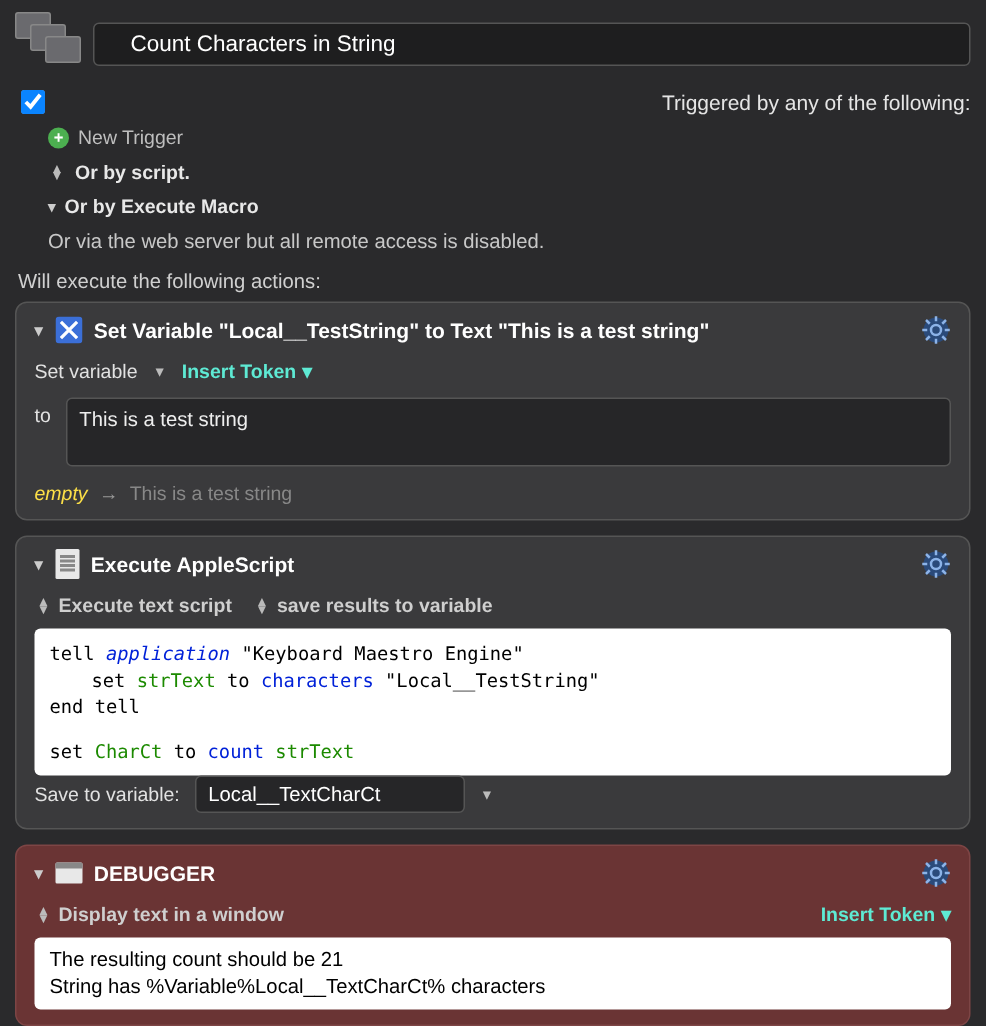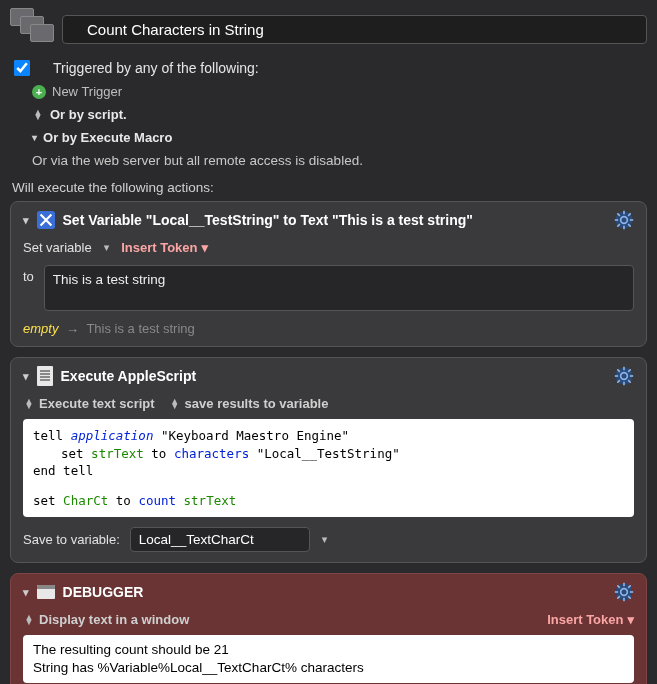--- a/index.html
+++ b/index.html
@@ -14,21 +14,21 @@
   .top-row { display: flex; align-items: center; gap: 10px; margin-bottom: 10px; }
   .app-icon { width: 42px; height: 42px; position: relative; }
   .app-icon .screen { position: absolute; width: 24px; height: 18px; background:#6a6a6e; border:1px solid #888; border-radius:2px; }
   .app-icon .s1 { left:0; top:0; }
   .app-icon .s2 { left:10px; top:8px; }
   .app-icon .s3 { left:20px; top:16px; }
   .title-input {
     flex:1; background:#1e1e1f; color:#fff; border:1px solid #555;
     border-radius:4px; padding:5px 24px; font-size:15px;
   }
-  .trigger-line { display:flex; align-items:center; gap:23px; margin:6px 0 8px 4px; font-size:14px;}
+  .trigger-line { display:flex; align-items:center; gap:23px; margin:6px 0 8px 4px; font-size:14px;justify-content:space-between;}
   input[type=checkbox]{ width:16px; height:16px; accent-color:#0a84ff; }
   .indent { margin-left:22px; }
   .link-row { display:flex; align-items:center; gap:6px; color:#bfbfbf; margin:8px 0; font-size:13px;}
   .link-row.bold { font-weight:700; color:#e8e8e8;}
   .plus-icon { width:14px; height:14px; border-radius:50%; background:#4caf50; display:inline-flex; align-items:center; justify-content:center; color:#fff; font-size:11px; font-weight:bold;}
   .updown-icon { width:12px; display:inline-flex; flex-direction:column; align-items:center; line-height:5px; font-size:9px; color:#bbb;}
   .down-icon { font-size:10px; color:#ccc; display:inline-block; }
   .static-text { color:#c8c8c8; font-size:13.5px; }
   .section-label { margin:12px 0 6px 2px; font-size:13.5px; color:#d0d0d0;}
   .action-list { display:flex; flex-direction:column; gap:10px; }
@@ -49,21 +49,21 @@
   .window-icon { width:18px; height:14px; background:#e8e8e8; border-radius:1px; position:relative;}
   .window-icon::before{content:"";position:absolute;top:0;left:0;right:0;height:4px;background:#888;border-radius:1px 1px 0 0;}
   .card-row { display:flex; align-items:center; gap:10px; margin-top:10px; }
   .label { color:#e2e2e2; }
   .dark-input {
     background:#262628; color:#fff; border:1px solid #555; border-radius:4px;
     padding:4px 8px; font-size:13.5px;
   }
   .var-input { flex:1; }
   .select-chevron { font-size:11px; color:#bbb; padding:0 2px; cursor:pointer;}
-  .insert-token { font-weight:700; color:#fca5a5; font-size:13px; display:flex; align-items:center; gap:4px; cursor:pointer;}
+  .insert-token { font-weight:700; color:#5eead4; font-size:13px; display:flex; align-items:center; gap:4px; cursor:pointer;}
   .textarea {
     background:#262628; color:#eee; border:1px solid #555; border-radius:4px;
     padding:6px 8px; font-size:13.5px; width:100%; min-height:46px;
   }
   .to-row { display:flex; gap:10px; margin-top:10px; align-items:flex-start;}
   .to-label { padding-top:4px; color:#e2e2e2;}
   .preview-row { margin-top:10px; font-size:13px; }
   .preview-row .empty { font-style:italic; color:#fde047;}
   .preview-row .arrow { color:#999; margin:0 4px;}
   .preview-row .result { color:#888;}
@@ -71,21 +71,21 @@
   .sub-toggle .opt { display:flex; align-items:center; gap:4px; cursor:pointer;}
   .script-box {
     background:#fff; color:#000; border-radius:4px; padding:8px 10px;
     font-family: Menlo, Consolas, monospace; font-size:12.5px; line-height:1.4;
     margin-top:8px;
   }
   .kw { font-weight:400; }
   .blue { color:#0021d8; }
   .green { color:#1c8a00; }
   .quoted { color:#000; }
-  .save-row { display:flex; align-items:center; gap:10px; margin-top:10px;}
+  .save-row { display:flex; align-items:center; gap:10px; margin-top:0;}
   .debug-text {
     background:#fff; color:#000; border-radius:4px; padding:6px 10px;
     font-size:13.5px; margin-top:8px; line-height:1.35;
   }
 </style>
 </head>
 <body>
 
 <div class="top-row">
   <div class="app-icon">

